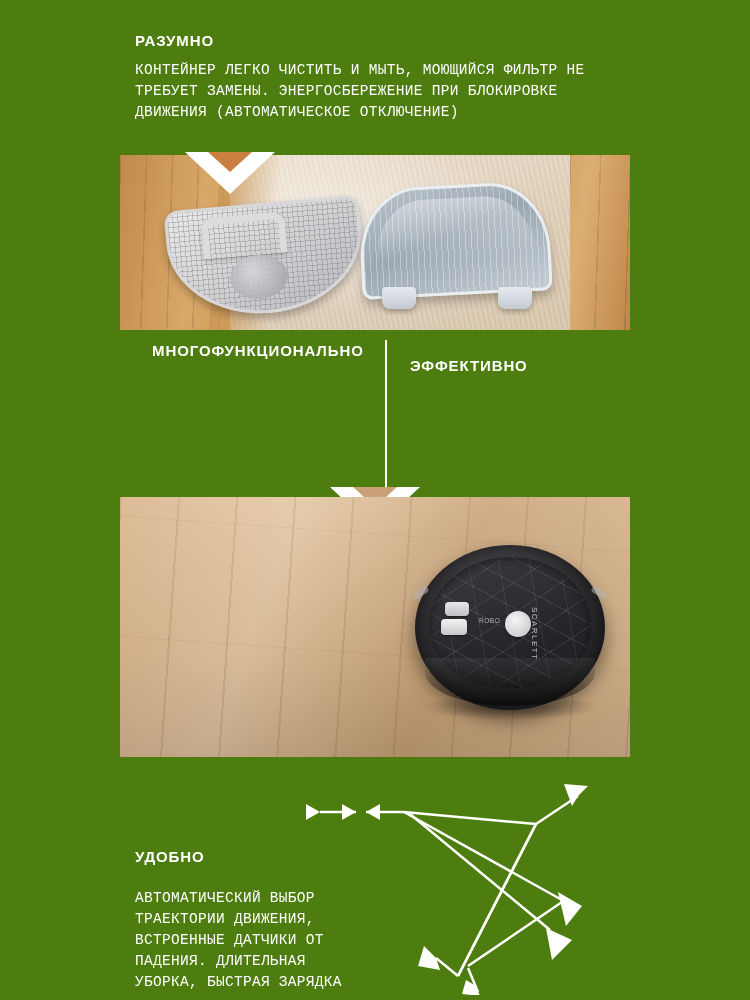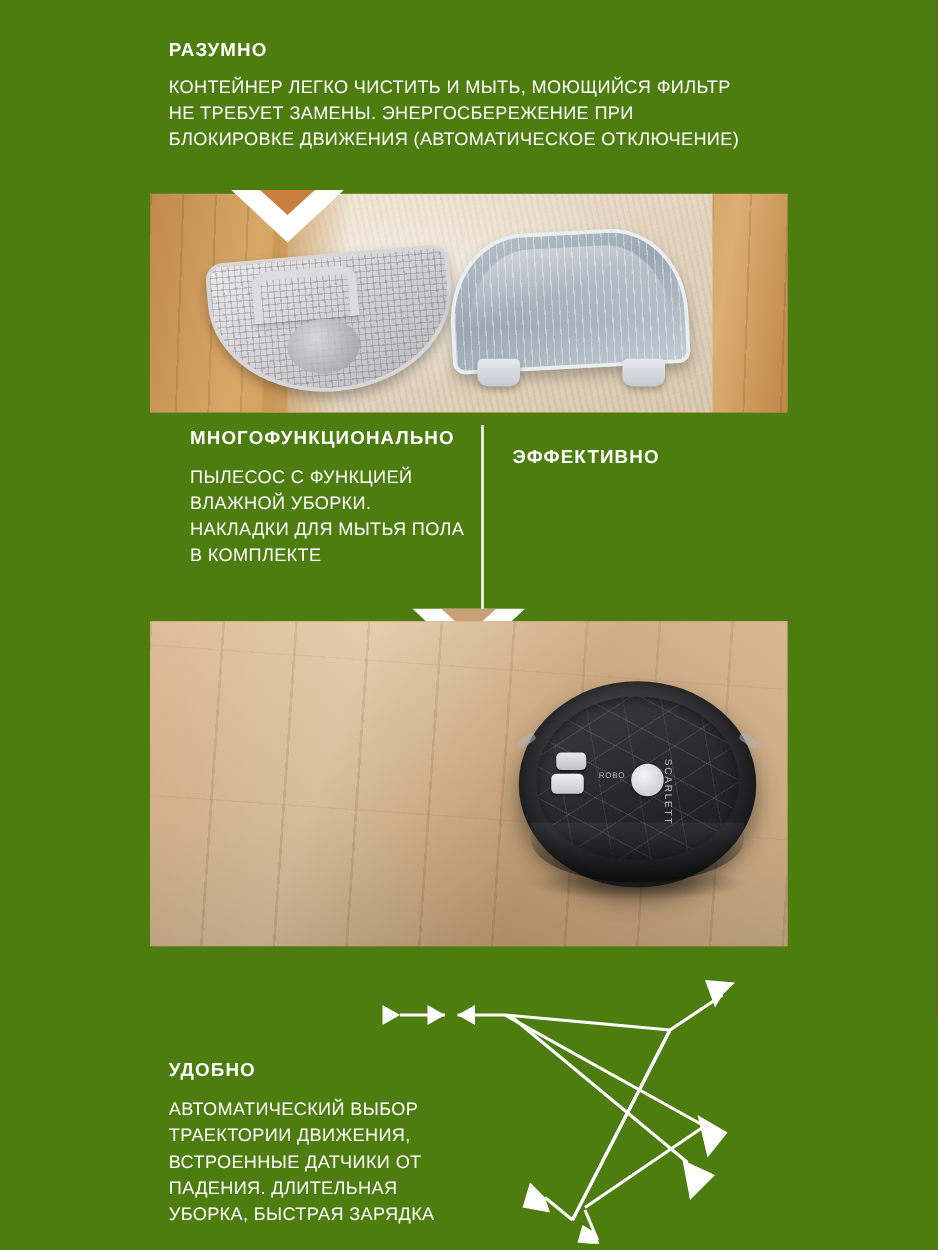--- a/index.html
+++ b/index.html
@@ -29,20 +29,21 @@
     font-size: 15px;
     line-height: 1.2;
     text-transform: uppercase;
   }
   .section-body {
     color: #ffffff;
     font-size: 14.5px;
     line-height: 1.45;
     letter-spacing: 0.02em;
     text-transform: uppercase;
+    font-family: Liberation Mono, monospace;
   }
 
   
   #block-smart {
     position: absolute;
     left: 135px;
     top: 32px;
     width: 470px;
   }
   #block-smart .section-title { margin-bottom: 10px; }
@@ -319,21 +320,21 @@
     left: 6px; bottom: -10px; right: 6px; height: 26px;
     border-radius: 50%;
     background: radial-gradient(ellipse at center, rgba(0,0,0,0.42), rgba(0,0,0,0) 70%);
   }
 
   
   #block-convenient {
     position: absolute;
     left: 135px; top: 848px; width: 230px;
   }
-  #block-convenient .section-title { margin-bottom: 12px; }
+  #block-convenient .section-title { margin-bottom: 22px; }
 
   
   #trajectory {
     position: absolute;
     left: 300px; top: 780px;
     width: 330px; height: 215px;
   }
 </style>
 </head>
 <body>
@@ -362,21 +363,20 @@
       <div class="foot-l"></div>
       <div class="foot-r"></div>
     </div>
   </div>
 
   <div class="chevron" id="chevron-1"></div>
   <div id="chevron-1-notch"></div>
 
   <div id="block-multifunction">
     <div class="section-title">МНОГОФУНКЦИОНАЛЬНО</div>
-    <div class="section-body">ПЫЛЕСОС С ФУНКЦИЕЙ ВЛАЖНОЙ УБОРКИ. НАКЛАДКИ ДЛЯ МЫТЬЯ ПОЛА В КОМПЛЕКТЕ</div>
   </div>
 
   <div id="divider-vertical"></div>
 
   <div id="block-effective">
     <div class="section-title">ЭФФЕКТИВНО</div>
   </div>
 
   <div class="chevron" id="chevron-2"></div>
   <div id="chevron-2-notch"></div>

